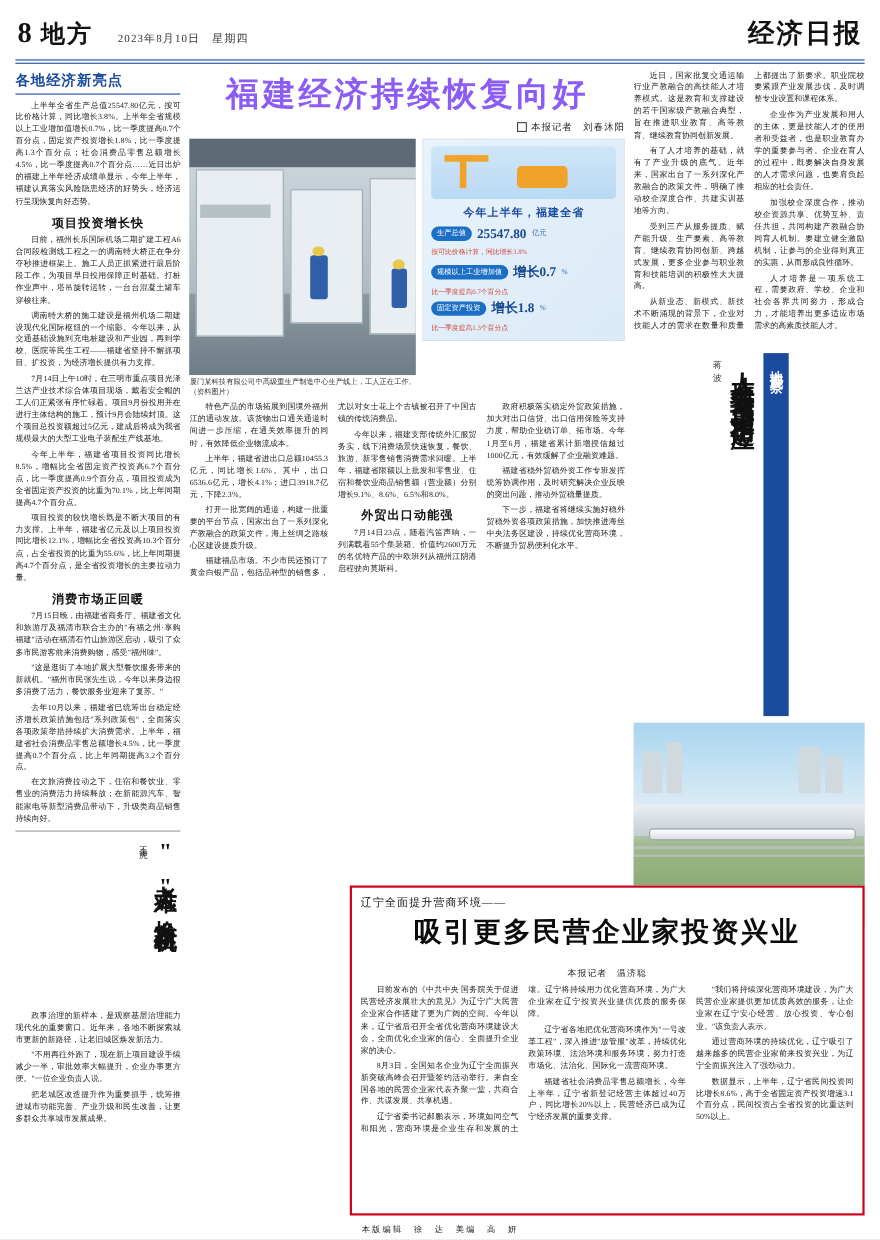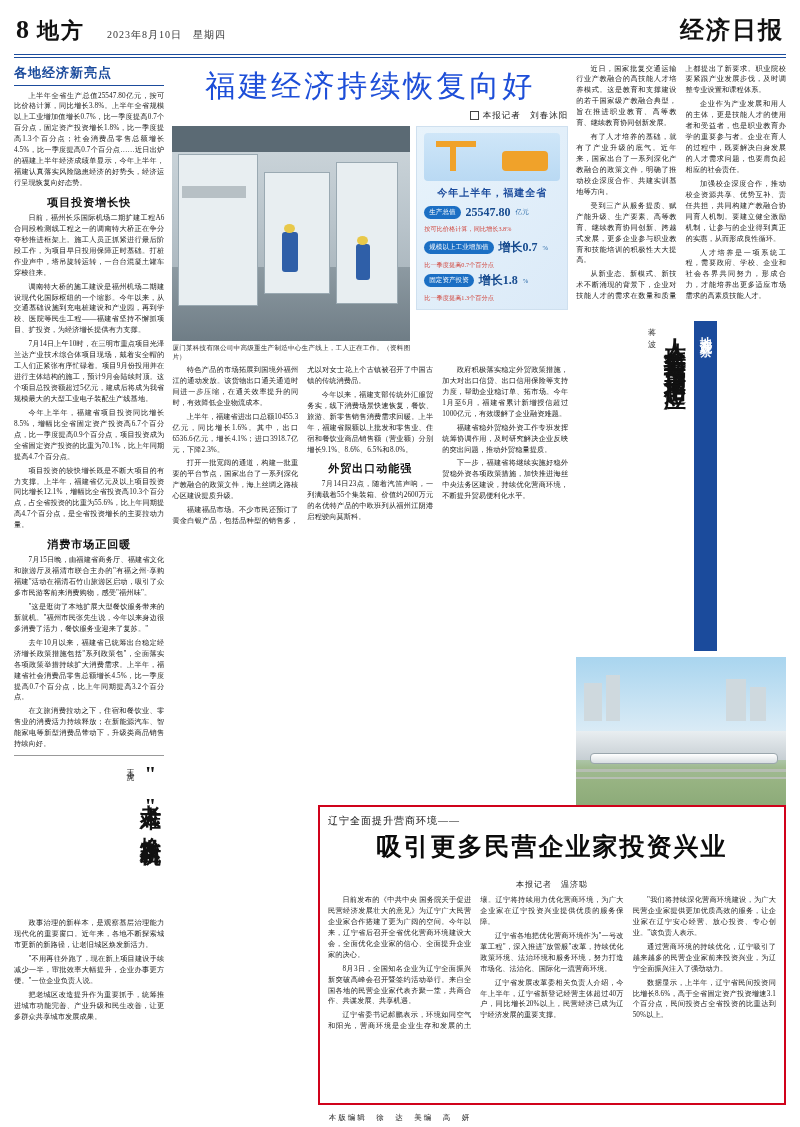--- a/index.html
+++ b/index.html
@@ -15,21 +15,21 @@
   .mh-title{font-size:24px;font-weight:bold;letter-spacing:2px;color:#111;}
   .rule{border-top:1.5px solid #1b4b9c;margin:2px 0 0 0;}
   .rule-thin{border-top:0.6px solid #1b4b9c;margin-top:1.5px;}
   
   .body{display:flex;gap:8px;margin-top:6px;height:1020px;}
   .col-left{width:152px;}
   .col-mid{width:400px;}
   .col-right{width:212px;}
   .kicker{color:#1b4b9c;font-size:13px;font-weight:bold;letter-spacing:1px;margin-bottom:3px;}
   .kicker-rule{border-bottom:1px solid #1b4b9c;margin-bottom:5px;}
-  .headline{font-size:30px;font-weight:normal;text-align:center;letter-spacing:3px;color:#1d4ed8;
+  .headline{font-size:30px;font-weight:bold;text-align:center;letter-spacing:3px;color:#8b5cf6;
             line-height:1.2;margin:4px 0 6px 0;}
   .byline{font-size:8.5px;color:#222;text-align:right;letter-spacing:1px;margin:2px 0 4px 0;}
   .byline .box{display:inline-block;width:7px;height:7px;border:1px solid #444;margin-right:4px;vertical-align:middle;}
   .subhead{font-size:11px;font-weight:bold;letter-spacing:1px;color:#111;margin:6px 0 3px 0;text-align:center;}
   .ptext{font-size:7.2px;line-height:1.52;color:#1a1a1a;text-align:justify;text-indent:2em;margin:0 0 3px 0;
          letter-spacing:0.1px;}
   .twocol{column-count:2;column-gap:9px;}
   .threecol{column-count:3;column-gap:9px;}
   
   .photo{position:relative;overflow:hidden;border:0;}
@@ -139,21 +139,21 @@
             <div class="fct-dark" style="left:0;top:0;right:0;height:26px;"></div>
             <div class="fct-dark" style="left:10px;top:60px;width:64px;height:12px;opacity:.35;"></div>
             <div class="fct-worker" style="left:110px;top:106px;width:16px;height:40px;"></div>
             <div class="fct-helmet" style="left:112px;top:98px;width:11px;height:9px;"></div>
             <div class="fct-worker" style="left:184px;top:118px;width:14px;height:36px;"></div>
             <div class="fct-helmet" style="left:185px;top:110px;width:11px;height:9px;"></div>
           </div>
           <div class="cap">厦门某科技有限公司中高级重生产制造中心生产线上，工人正在工作。（资料图片）</div>
         </div>
 
-        <div style="width:152px;">
+        <div style="width:184px;">
           <div class="info">
             <div class="info-art">
               <div class="crane" style="left:12px;top:8px;width:40px;height:6px;"></div>
               <div class="crane" style="left:26px;top:8px;width:6px;height:30px;"></div>
               <div class="crane" style="left:78px;top:18px;width:46px;height:20px;border-radius:4px;"></div>
             </div>
             <div class="info-title">今年上半年，福建全省</div>
 
             <div class="info-row">
               <span class="info-badge">生产总值</span>
@@ -229,21 +229,21 @@
 
   <div class="redbox">
     <div class="rb-kicker">辽宁全面提升营商环境——</div>
     <div class="rb-headline">吸引更多民营企业家投资兴业</div>
     <div class="rb-byline">本报记者　温济聪</div>
     <div class="threecol">
       <p class="ptext">日前发布的《中共中央 国务院关于促进民营经济发展壮大的意见》为辽宁广大民营企业家合作搭建了更为广阔的空间。今年以来，辽宁省后召开全省优化营商环境建设大会，全面优化企业家的信心、全面提升企业家的决心。</p>
       <p class="ptext">8月3日，全国知名企业为辽宁全面振兴新突破高峰会召开暨签约活动举行。来自全国各地的民营企业家代表齐聚一堂，共商合作、共谋发展、共享机遇。</p>
       <p class="ptext">辽宁省委书记郝鹏表示，环境如同空气和阳光，营商环境是企业生存和发展的土壤。辽宁将持续用力优化营商环境，为广大企业家在辽宁投资兴业提供优质的服务保障。</p>
       <p class="ptext">辽宁省各地把优化营商环境作为"一号改革工程"，深入推进"放管服"改革，持续优化政策环境、法治环境和服务环境，努力打造市场化、法治化、国际化一流营商环境。</p>
-      <p class="ptext">辽宁省发展改革委相关负责人介绍，今年上半年，辽宁省新登记经营主体超过40万户，同比增长20%以上，民营经济已成为辽宁经济发展的重要支撑。</p>
+      <p class="ptext">福建省社会消费品零售总额增长，今年上半年，辽宁省新登记经营主体超过40万户，同比增长20%以上，民营经济已成为辽宁经济发展的重要支撑。</p>
       <p class="ptext">"我们将持续深化营商环境建设，为广大民营企业家提供更加优质高效的服务，让企业家在辽宁安心经营、放心投资、专心创业。"该负责人表示。</p>
       <p class="ptext">通过营商环境的持续优化，辽宁吸引了越来越多的民营企业家前来投资兴业，为辽宁全面振兴注入了强劲动力。</p>
       <p class="ptext">数据显示，上半年，辽宁省民间投资同比增长8.6%，高于全省固定资产投资增速3.1个百分点，民间投资占全省投资的比重达到50%以上。</p>
     </div>
   </div>
 
   <div class="footer">本版编辑　徐　达　美编　高　妍</div>
 </div>
 
 </body></html>

